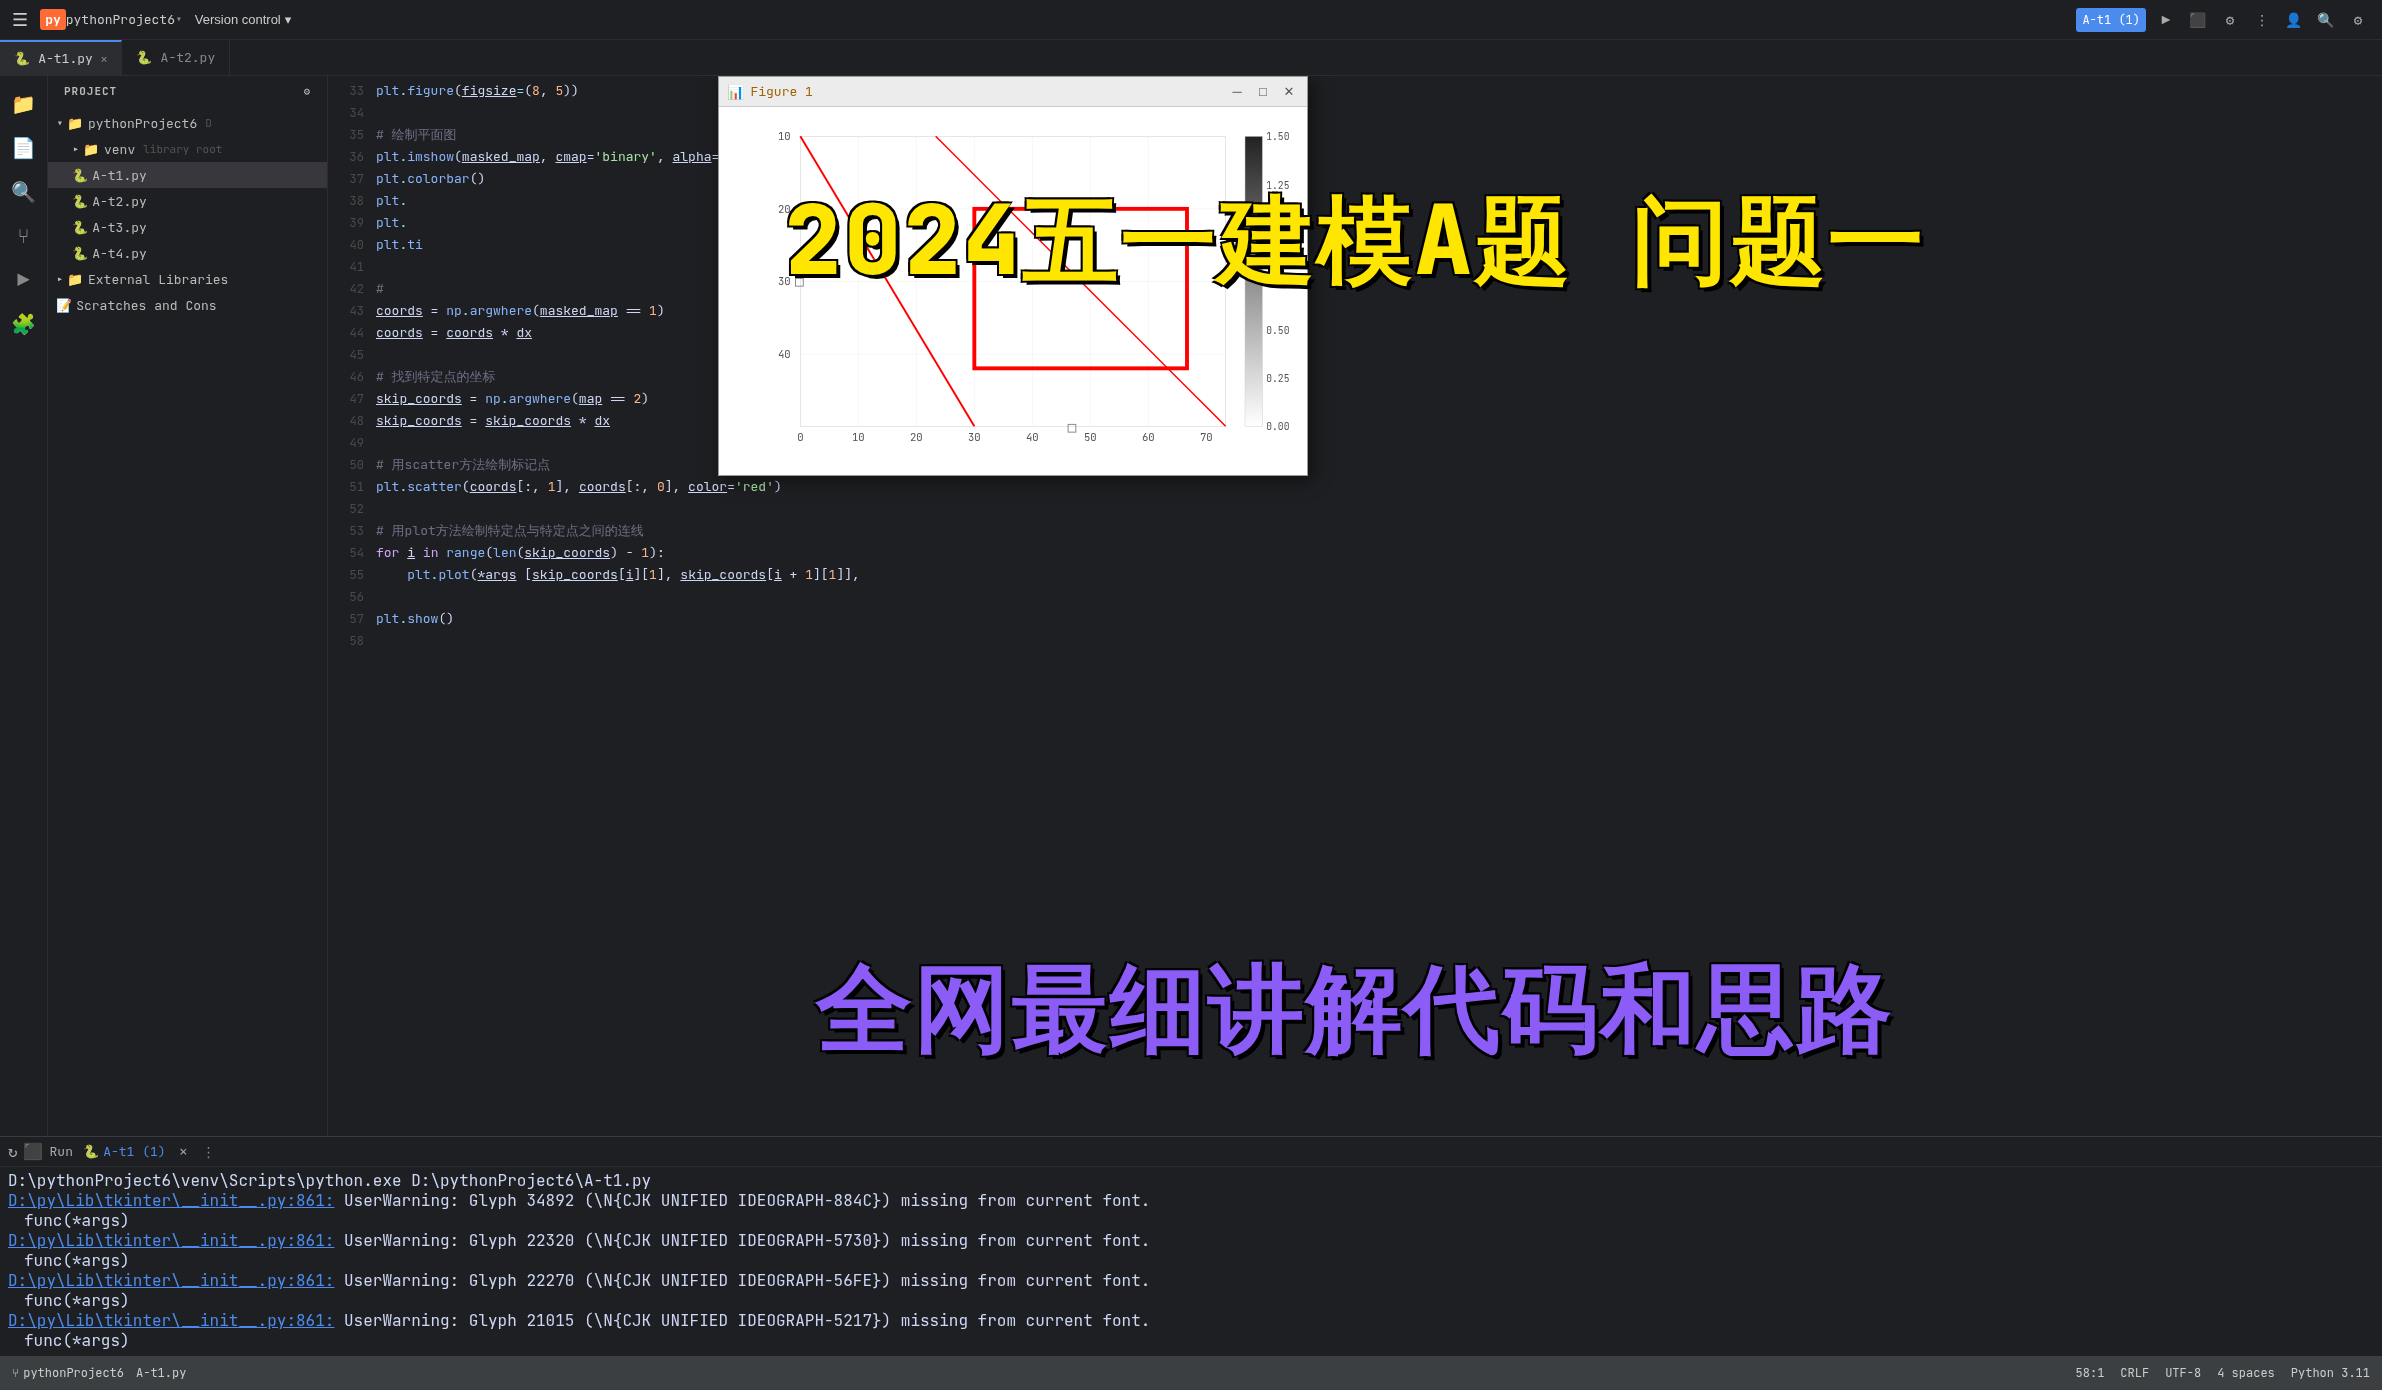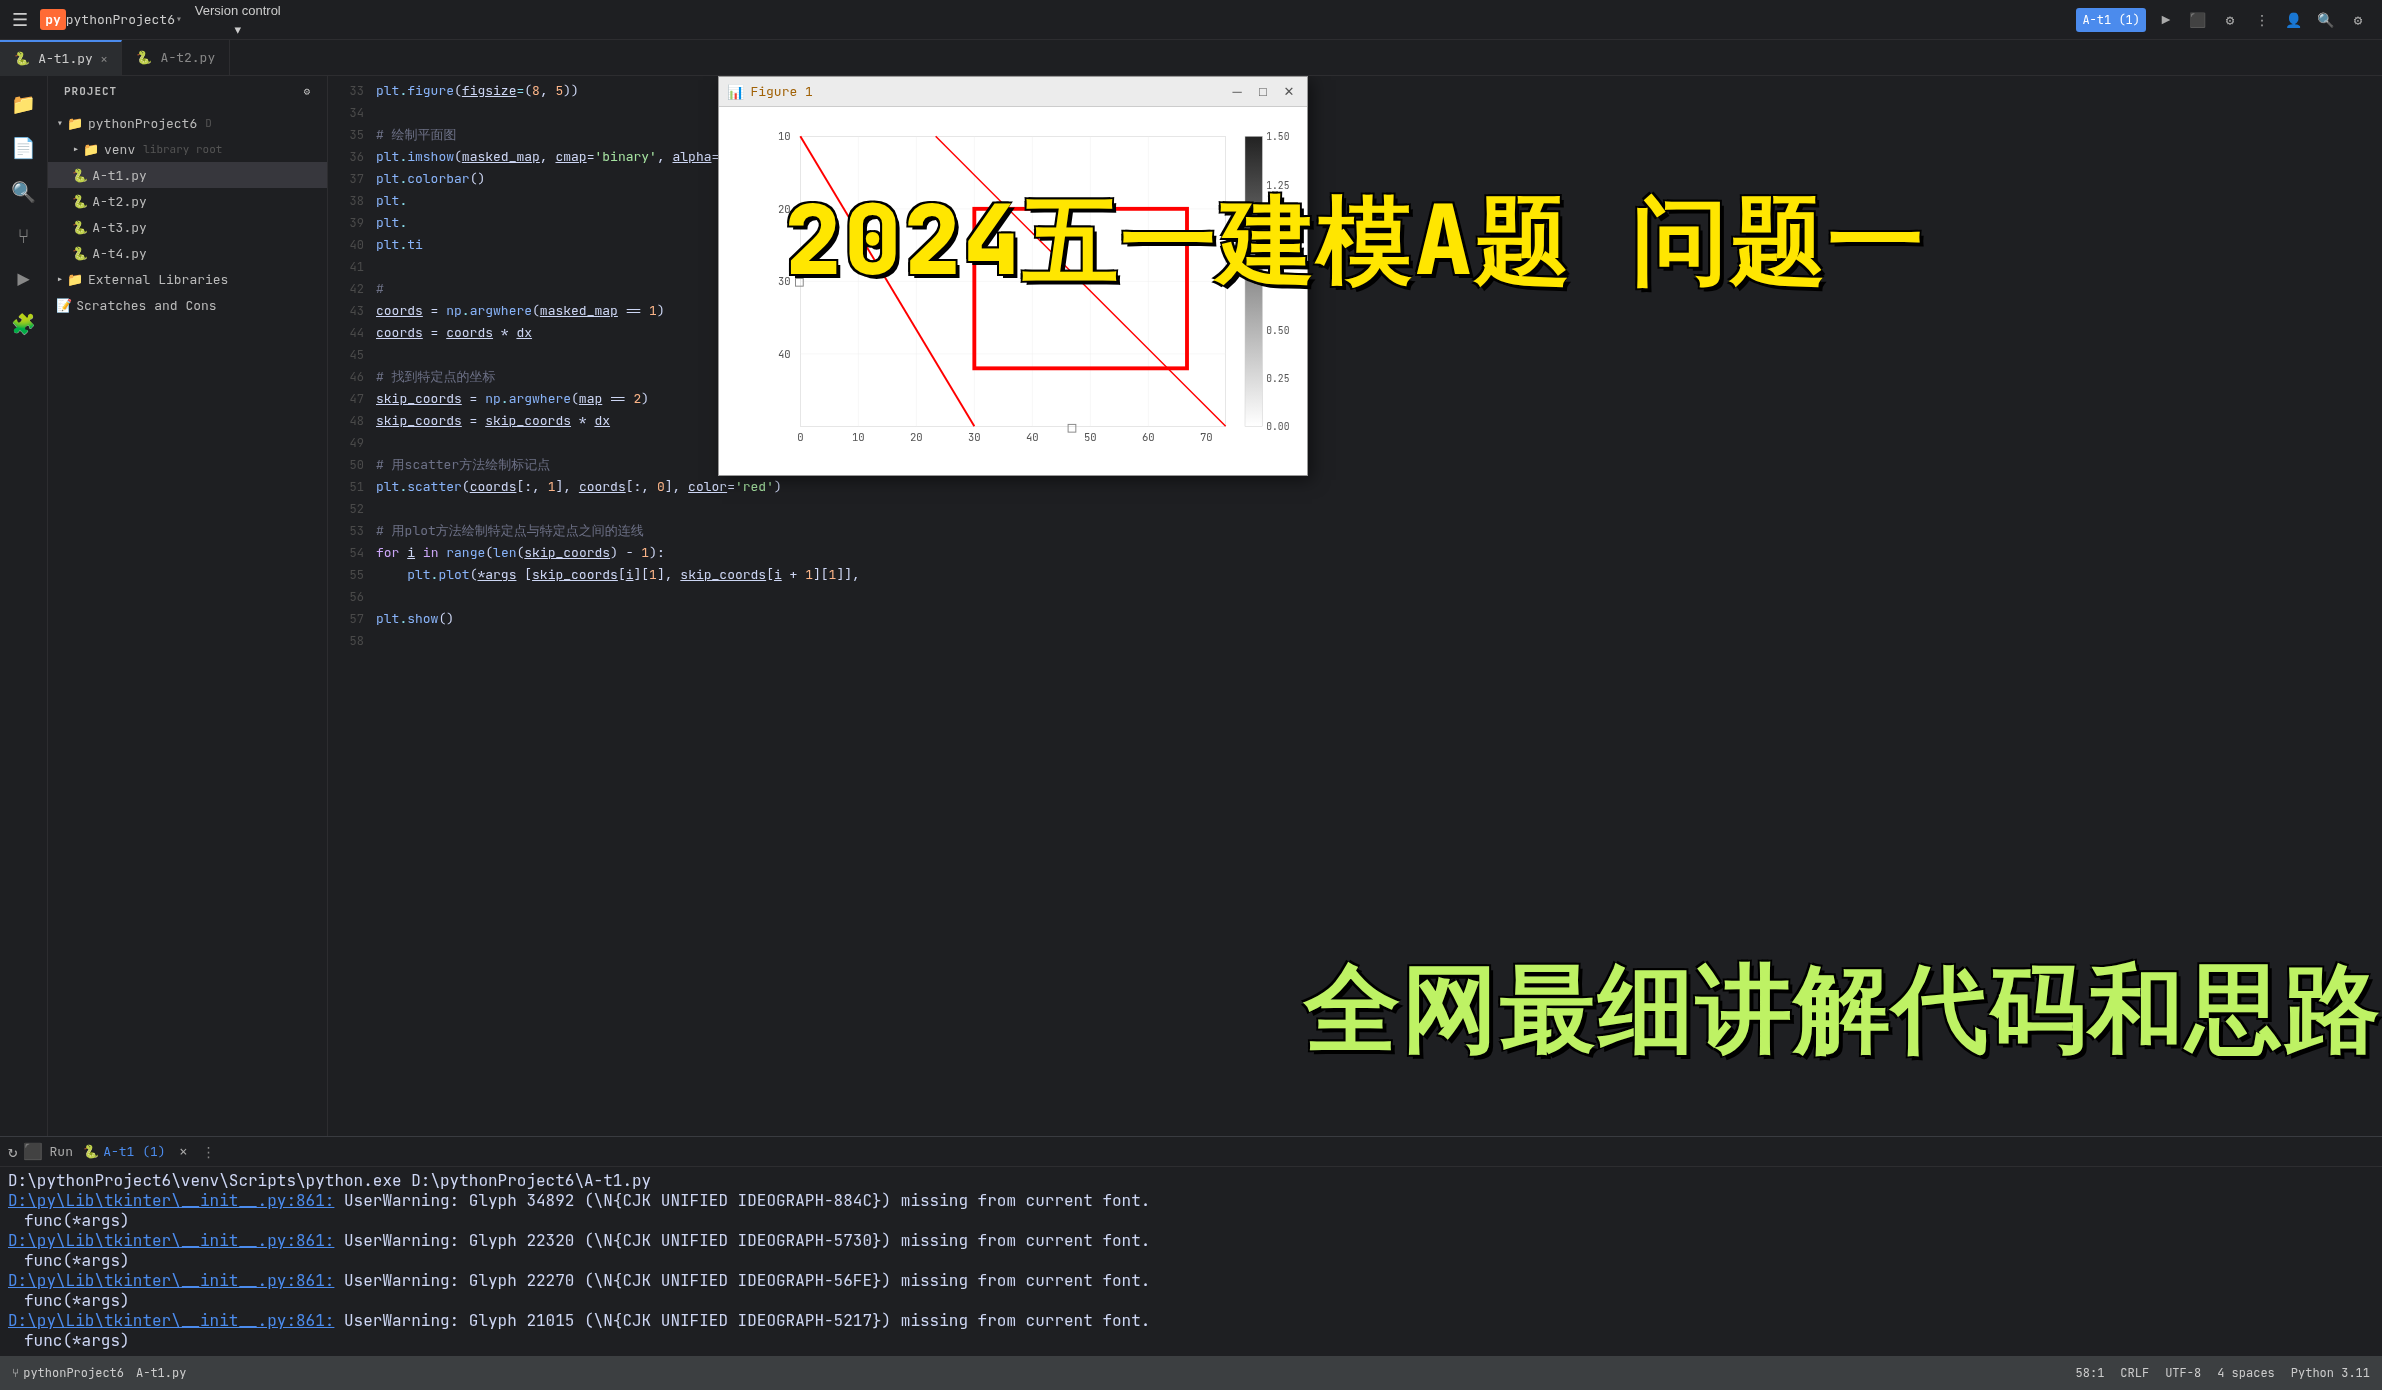--- a/index.html
+++ b/index.html
@@ -22,21 +22,21 @@
       gap: 12px;
       border-bottom: 1px solid #2d2d30;
     }
     .titlebar-logo {
       display: flex;
       align-items: center;
       color: #ccc;
       font-size: 13px;
     }
     .hamburger-icon { color: #ccc; font-size: 18px; cursor: pointer; }
-    .vc-btn { color: #ccc; font-size: 13px; border: none; background: none; cursor: pointer; display: flex; align-items: center; gap: 4px; flex-direction: column; }
+    .vc-btn { color: #ccc; font-size: 13px; border: none; background: none; cursor: pointer; display: flex; align-items: center; gap: 4px; }
     .titlebar-right { margin-left: auto; display: flex; align-items: center; gap: 8px; }
     .titlebar-icon { color: #aaa; font-size: 14px; cursor: pointer; width: 24px; height: 24px; display: flex; align-items: center; justify-content: center; }
 
     
     .tabbar {
       height: 36px;
       background: #1e1f22;
       display: flex;
       align-items: center;
       border-bottom: 1px solid #2d2d30;
@@ -217,24 +217,24 @@
       text-shadow: 4px 4px 0 #000, -2px -2px 0 #000, 2px -2px 0 #000, -2px 2px 0 #000;
       z-index: 20;
       pointer-events: none;
       letter-spacing: 2px;
     }
     .overlay-text-bottom {
       position: absolute;
       bottom: 280px;
       left: 0;
       right: 0;
-      text-align: right;
+      text-align: center;
       font-size: 96px;
       font-weight: 900;
-      color: #bef264;
+      color: #8b5cf6;
       text-shadow: 4px 4px 0 #000, -2px -2px 0 #000, 2px -2px 0 #000, -2px 2px 0 #000;
       z-index: 20;
       pointer-events: none;
       letter-spacing: 2px;
       font-family: Liberation Mono, monospace;
     }
     .bottom-content {
       flex: 1;
       overflow: hidden;
       padding: 4px 8px;

